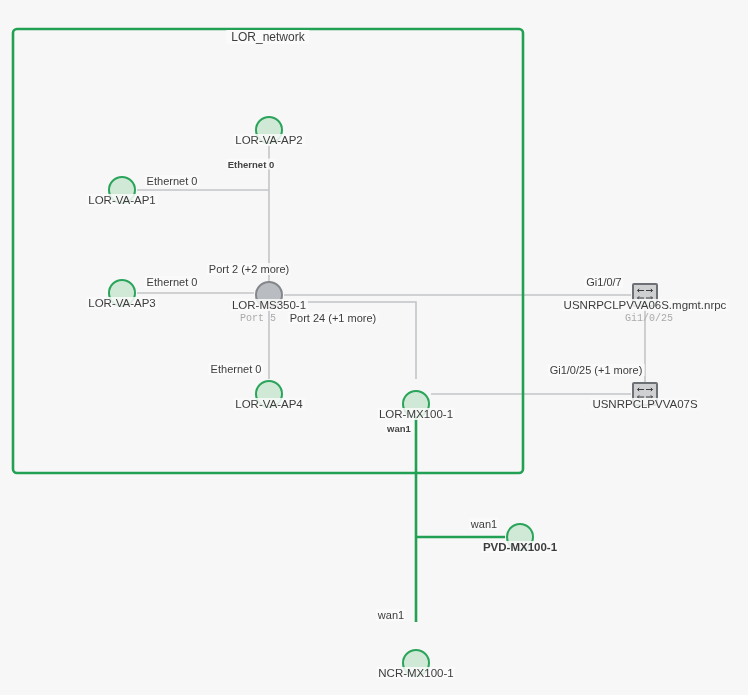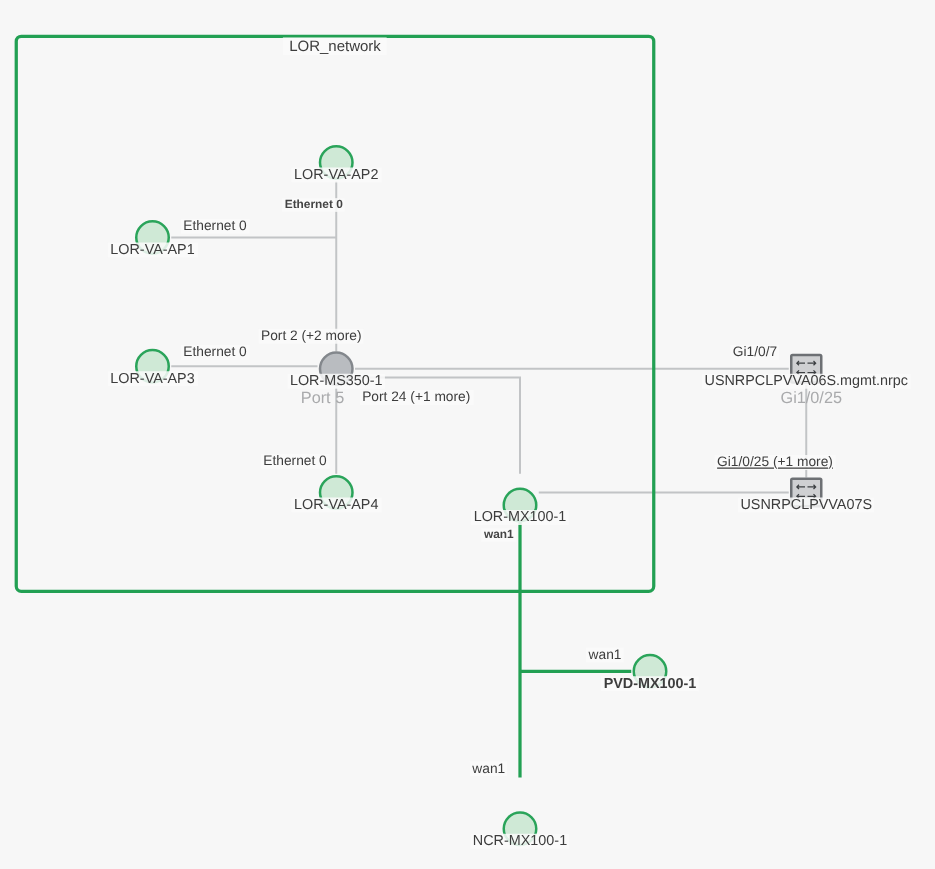--- a/index.html
+++ b/index.html
@@ -89,22 +89,23 @@
     transform: translate(-50%, -50%);
   }
   .edge-label.small {
     font-size: 9.5px;
     font-weight: bold;
     color: #444;
   }
   .edge-label.behind {
     color: #a9aaac;
     z-index: 1;
-    font-size: 13px;
+    font-size: 10px;
     background: transparent;
+    font-family: Liberation Mono, monospace;
   }
   .group-title {
     position: absolute;
     white-space: nowrap;
     font-size: 12px;
     color: #3d3d3d;
     background: #fafafa;
     padding: 0 5px;
     transform: translateX(-50%);
   }
@@ -149,21 +150,21 @@
   <div class="edge-label behind" style="left:258px; top:318px;">Port 5</div>
   <div class="edge-label behind" style="left:649px; top:318px;">Gi1/0/25</div>
 
   <div class="edge-label small z-top" style="left:251px; top:164px;">Ethernet 0</div>
   <div class="edge-label z-top" style="left:172px; top:181px;">Ethernet 0</div>
   <div class="edge-label z-top" style="left:172px; top:282px;">Ethernet 0</div>
   <div class="edge-label z-top" style="left:225px; top:269px;margin-left:24px;">Port 2 (+2 more)</div>
   <div class="edge-label z-top" style="left:333px; top:282px;margin-top:36px;">Port 24 (+1 more)</div>
   <div class="edge-label z-top" style="left:236px; top:369px;">Ethernet 0</div>
   <div class="edge-label z-top" style="left:604px; top:282px;">Gi1/0/7</div>
-  <div class="edge-label z-top" style="left:620px; top:370px;text-decoration:underline;">Gi1/0/25 (+1 more)</div>
+  <div class="edge-label z-top" style="left:596px; top:370px;">Gi1/0/25 (+1 more)</div>
   <div class="edge-label small z-top" style="left:399px; top:428px;">wan1</div>
   <div class="edge-label z-top" style="left:484px; top:524px;">wan1</div>
   <div class="edge-label z-top" style="left:391px; top:615px;">wan1</div>
 
   <div class="node z-top" style="left:269px; top:130px;">
     <div class="node-circle ap"></div>
     <div class="node-label">LOR-VA-AP2</div>
   </div>
 
   <div class="node z-top" style="left:122px; top:190px;">

